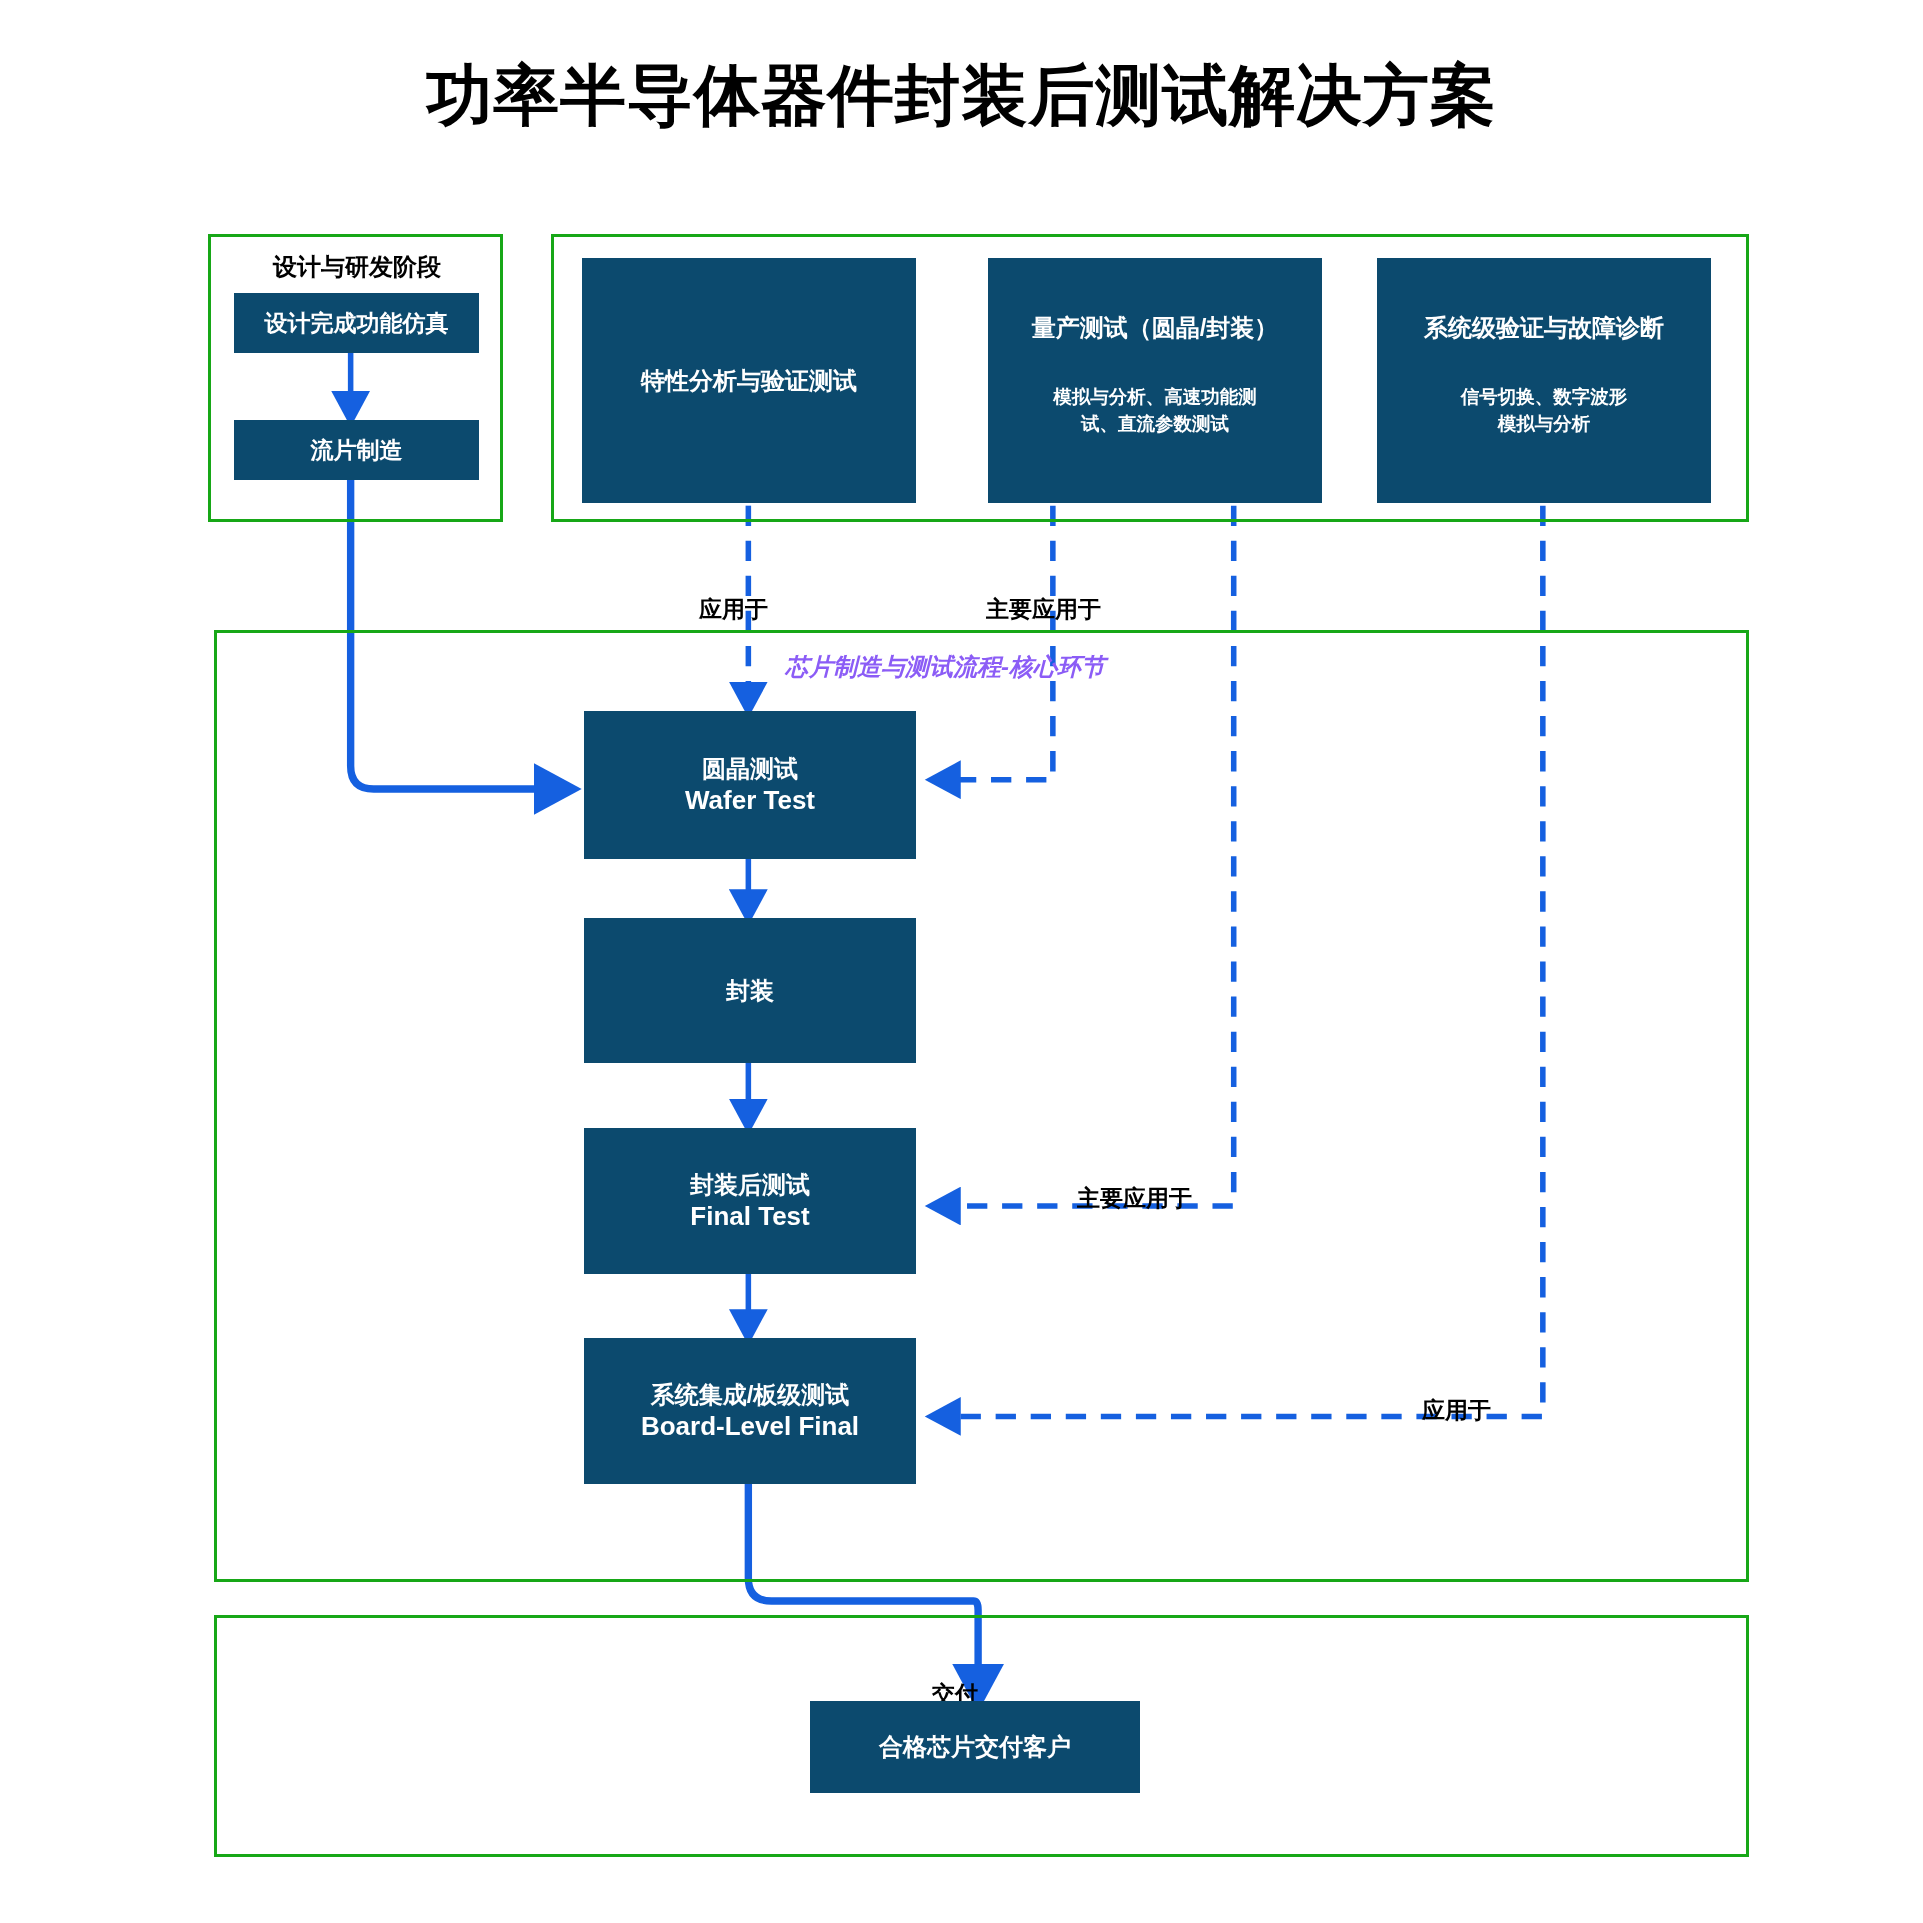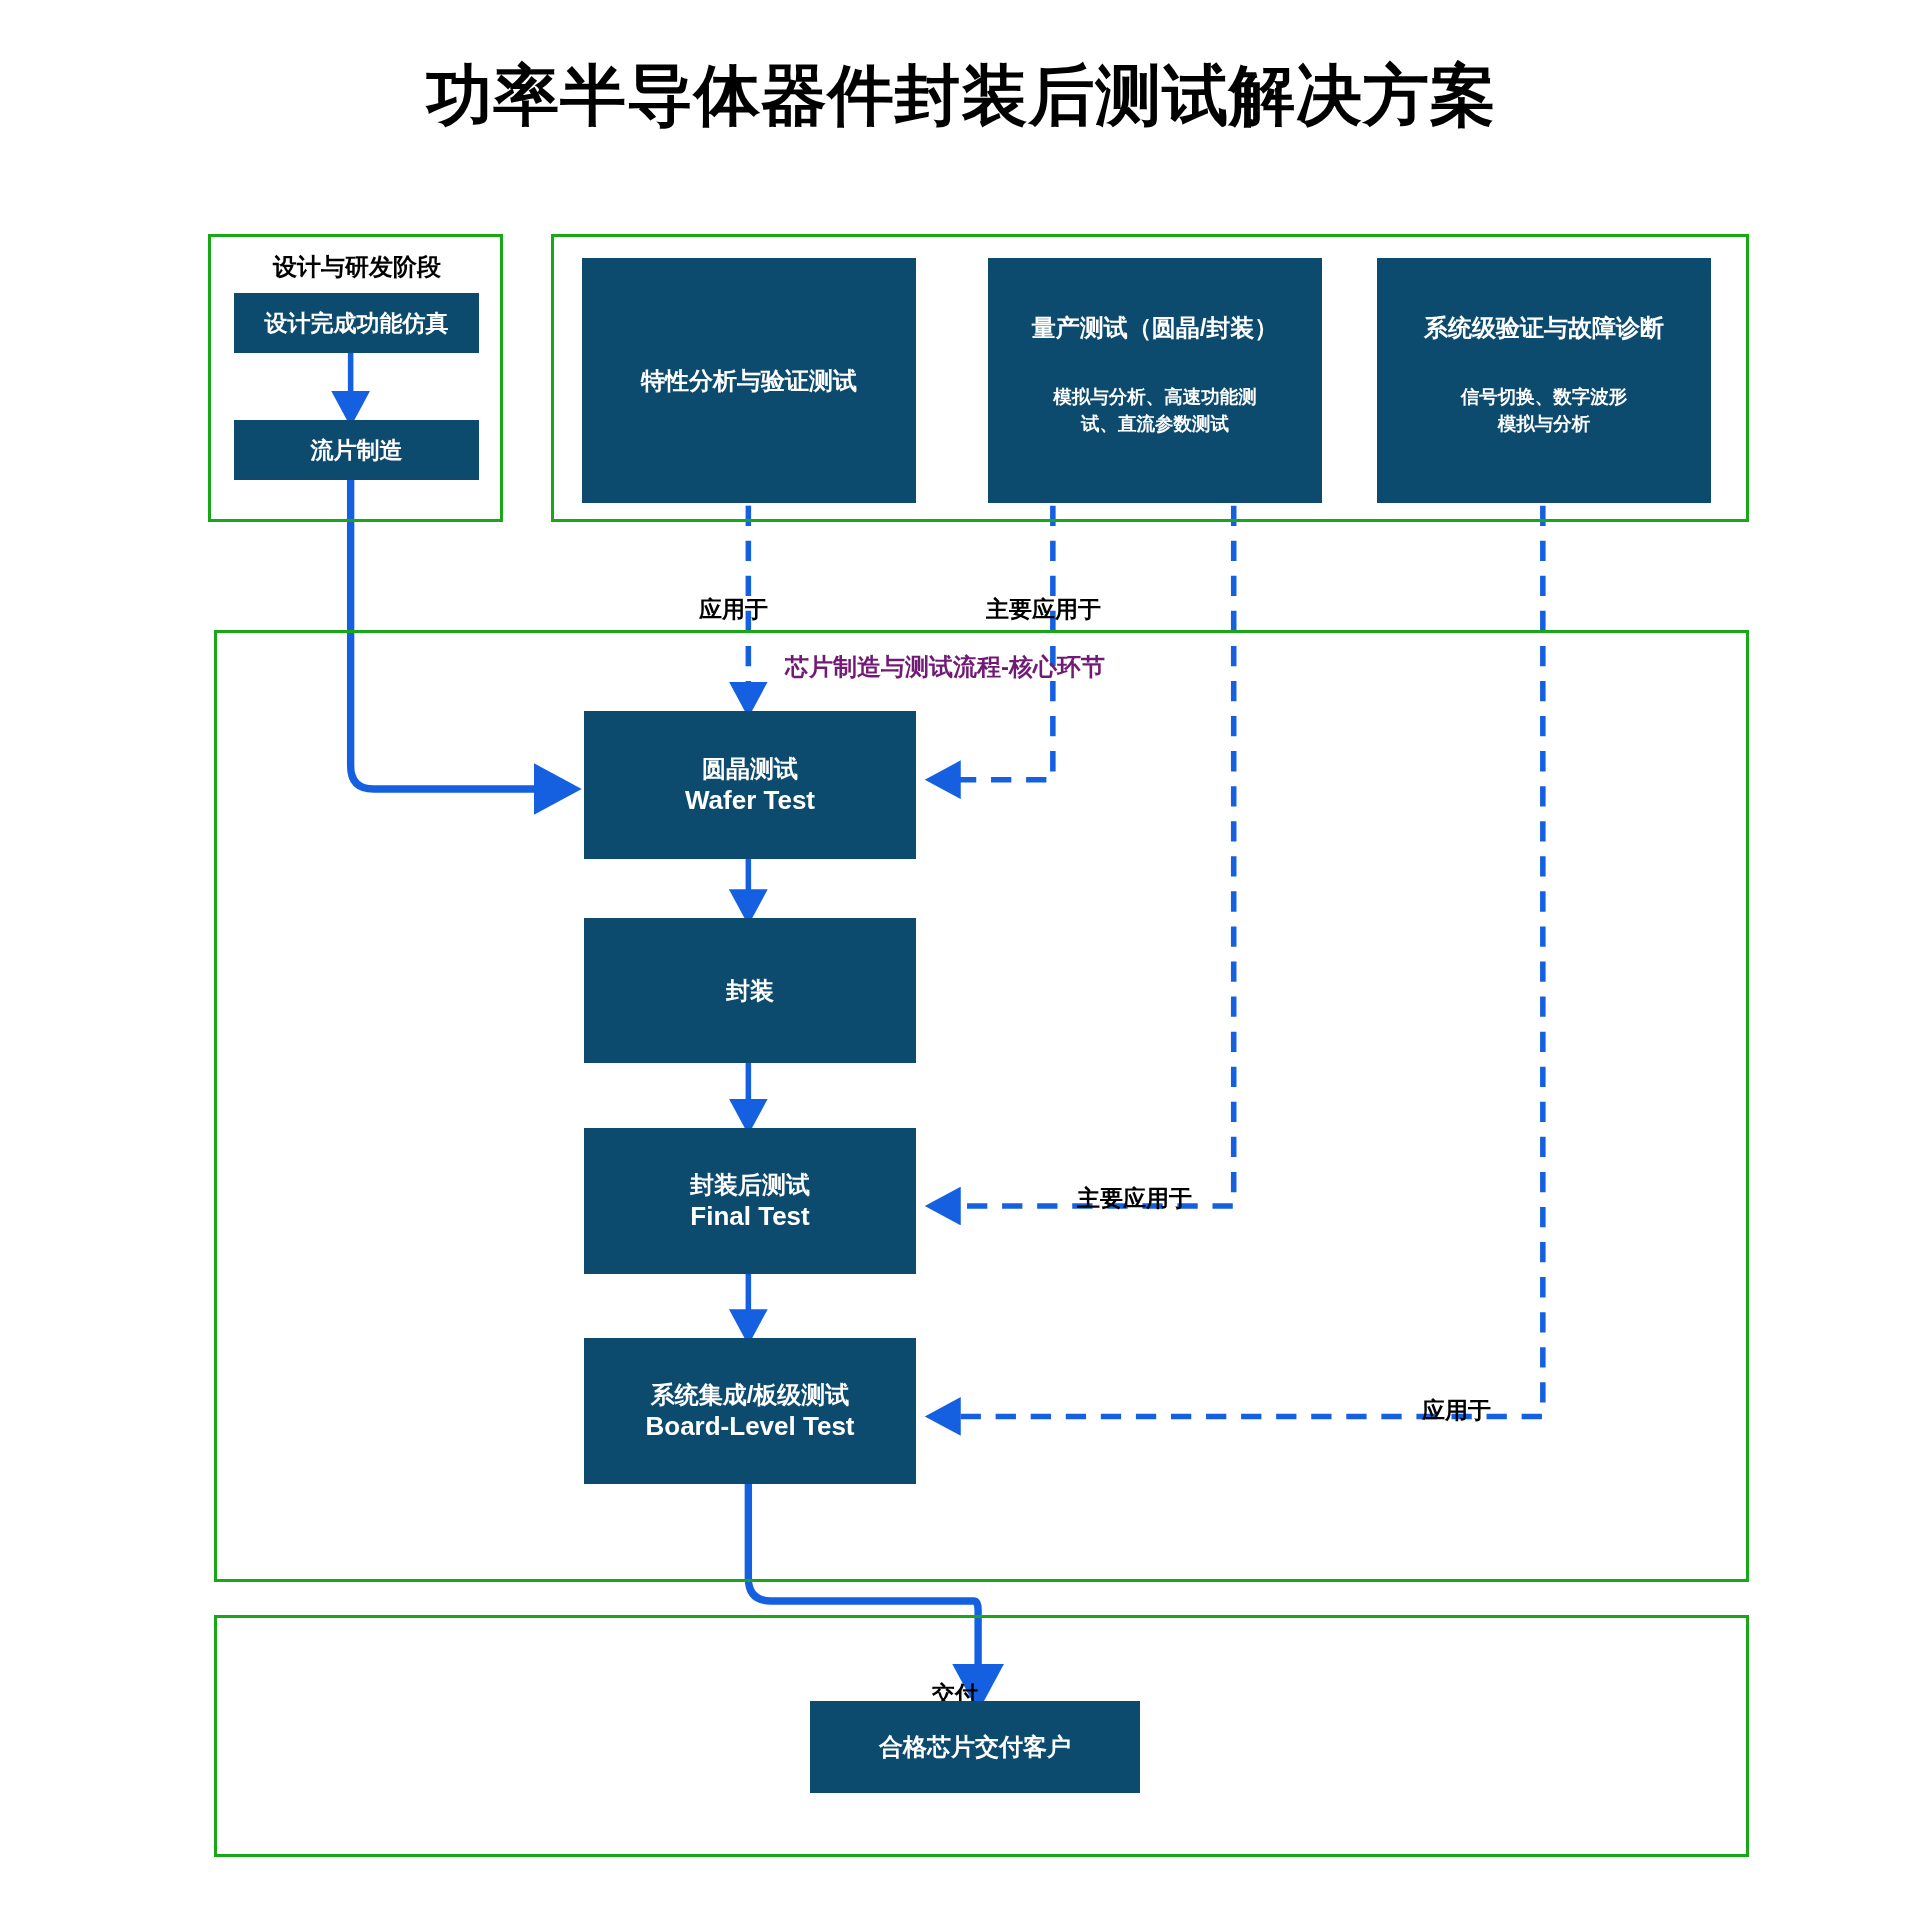--- a/index.html
+++ b/index.html
@@ -95,22 +95,23 @@
     font-weight: 700;
     color: #000000;
     white-space: nowrap;
     margin-top: 36px;
   }
 
   .section-label {
     position: absolute;
     font-size: 24px;
     font-weight: 700;
-    color: #701a75;
-    white-space: nowrap;
+    color: #8b5cf6;
+    white-space: nowrap;
+    font-style: italic;
   }
 </style>
 </head>
 <body>
 
 <div id="stage">
 
   <svg id="wires" viewBox="0 0 2084 2084" xmlns="http://www.w3.org/2000/svg">
     <defs>
       <marker id="arrSolid" markerWidth="7" markerHeight="7" refX="5.2" refY="3.5" orient="auto" markerUnits="strokeWidth">
@@ -189,21 +190,21 @@
     <span class="ttl">封装</span>
   </div>
 
   <div class="gbox" style="left:584px; top:1128px; width:332px; height:146px;">
     <span class="ttl">封装后测试</span>
     <span class="ttl-en">Final Test</span>
   </div>
 
   <div class="gbox" style="left:584px; top:1338px; width:332px; height:146px;">
     <span class="ttl">系统集成/板级测试</span>
-    <span class="ttl-en">Board-Level Test</span>
+    <span class="ttl-en">Board-Level Final</span>
   </div>
 
   <div class="edge-label" style="left:1077px; top:1147px;">主要应用于</div>
 
   <div class="edge-label" style="left:1422px; top:1359px;">应用于</div>
 
   <div class="panel" style="left:214px; top:1615px; width:1535px; height:242px;"></div>
 
   <div class="edge-label" style="left:932px; top:1643px;">交付</div>
 

